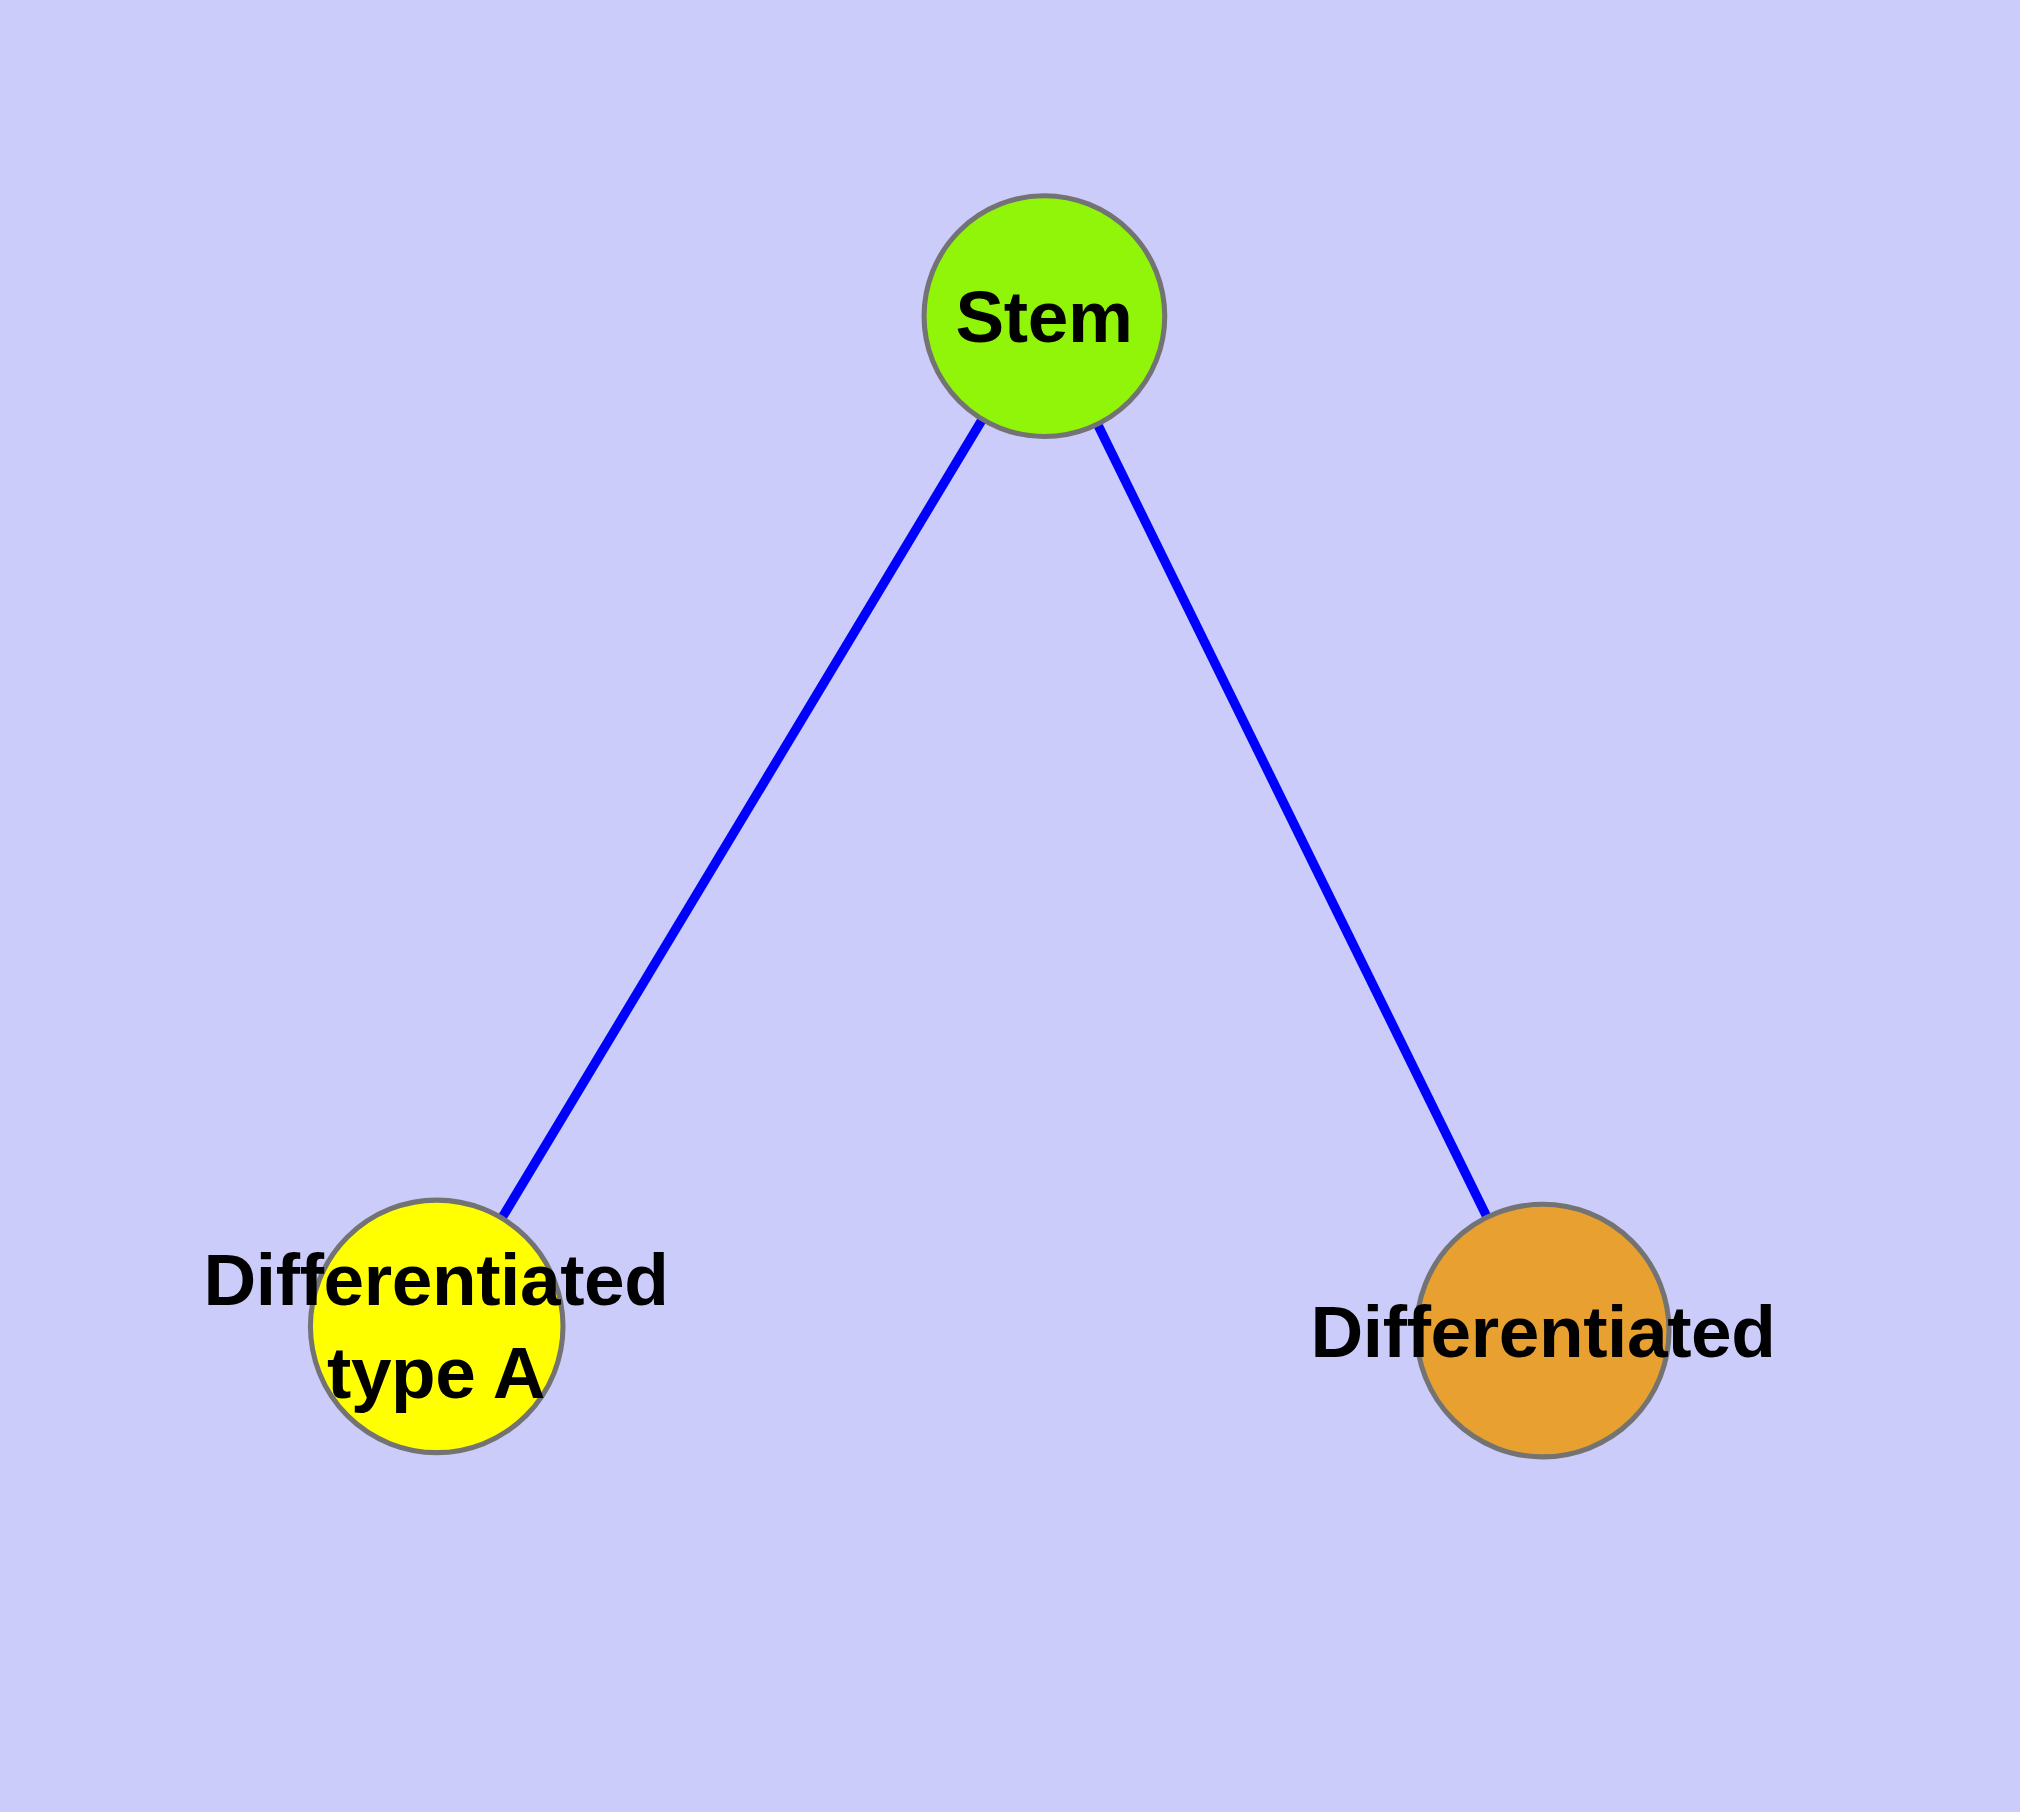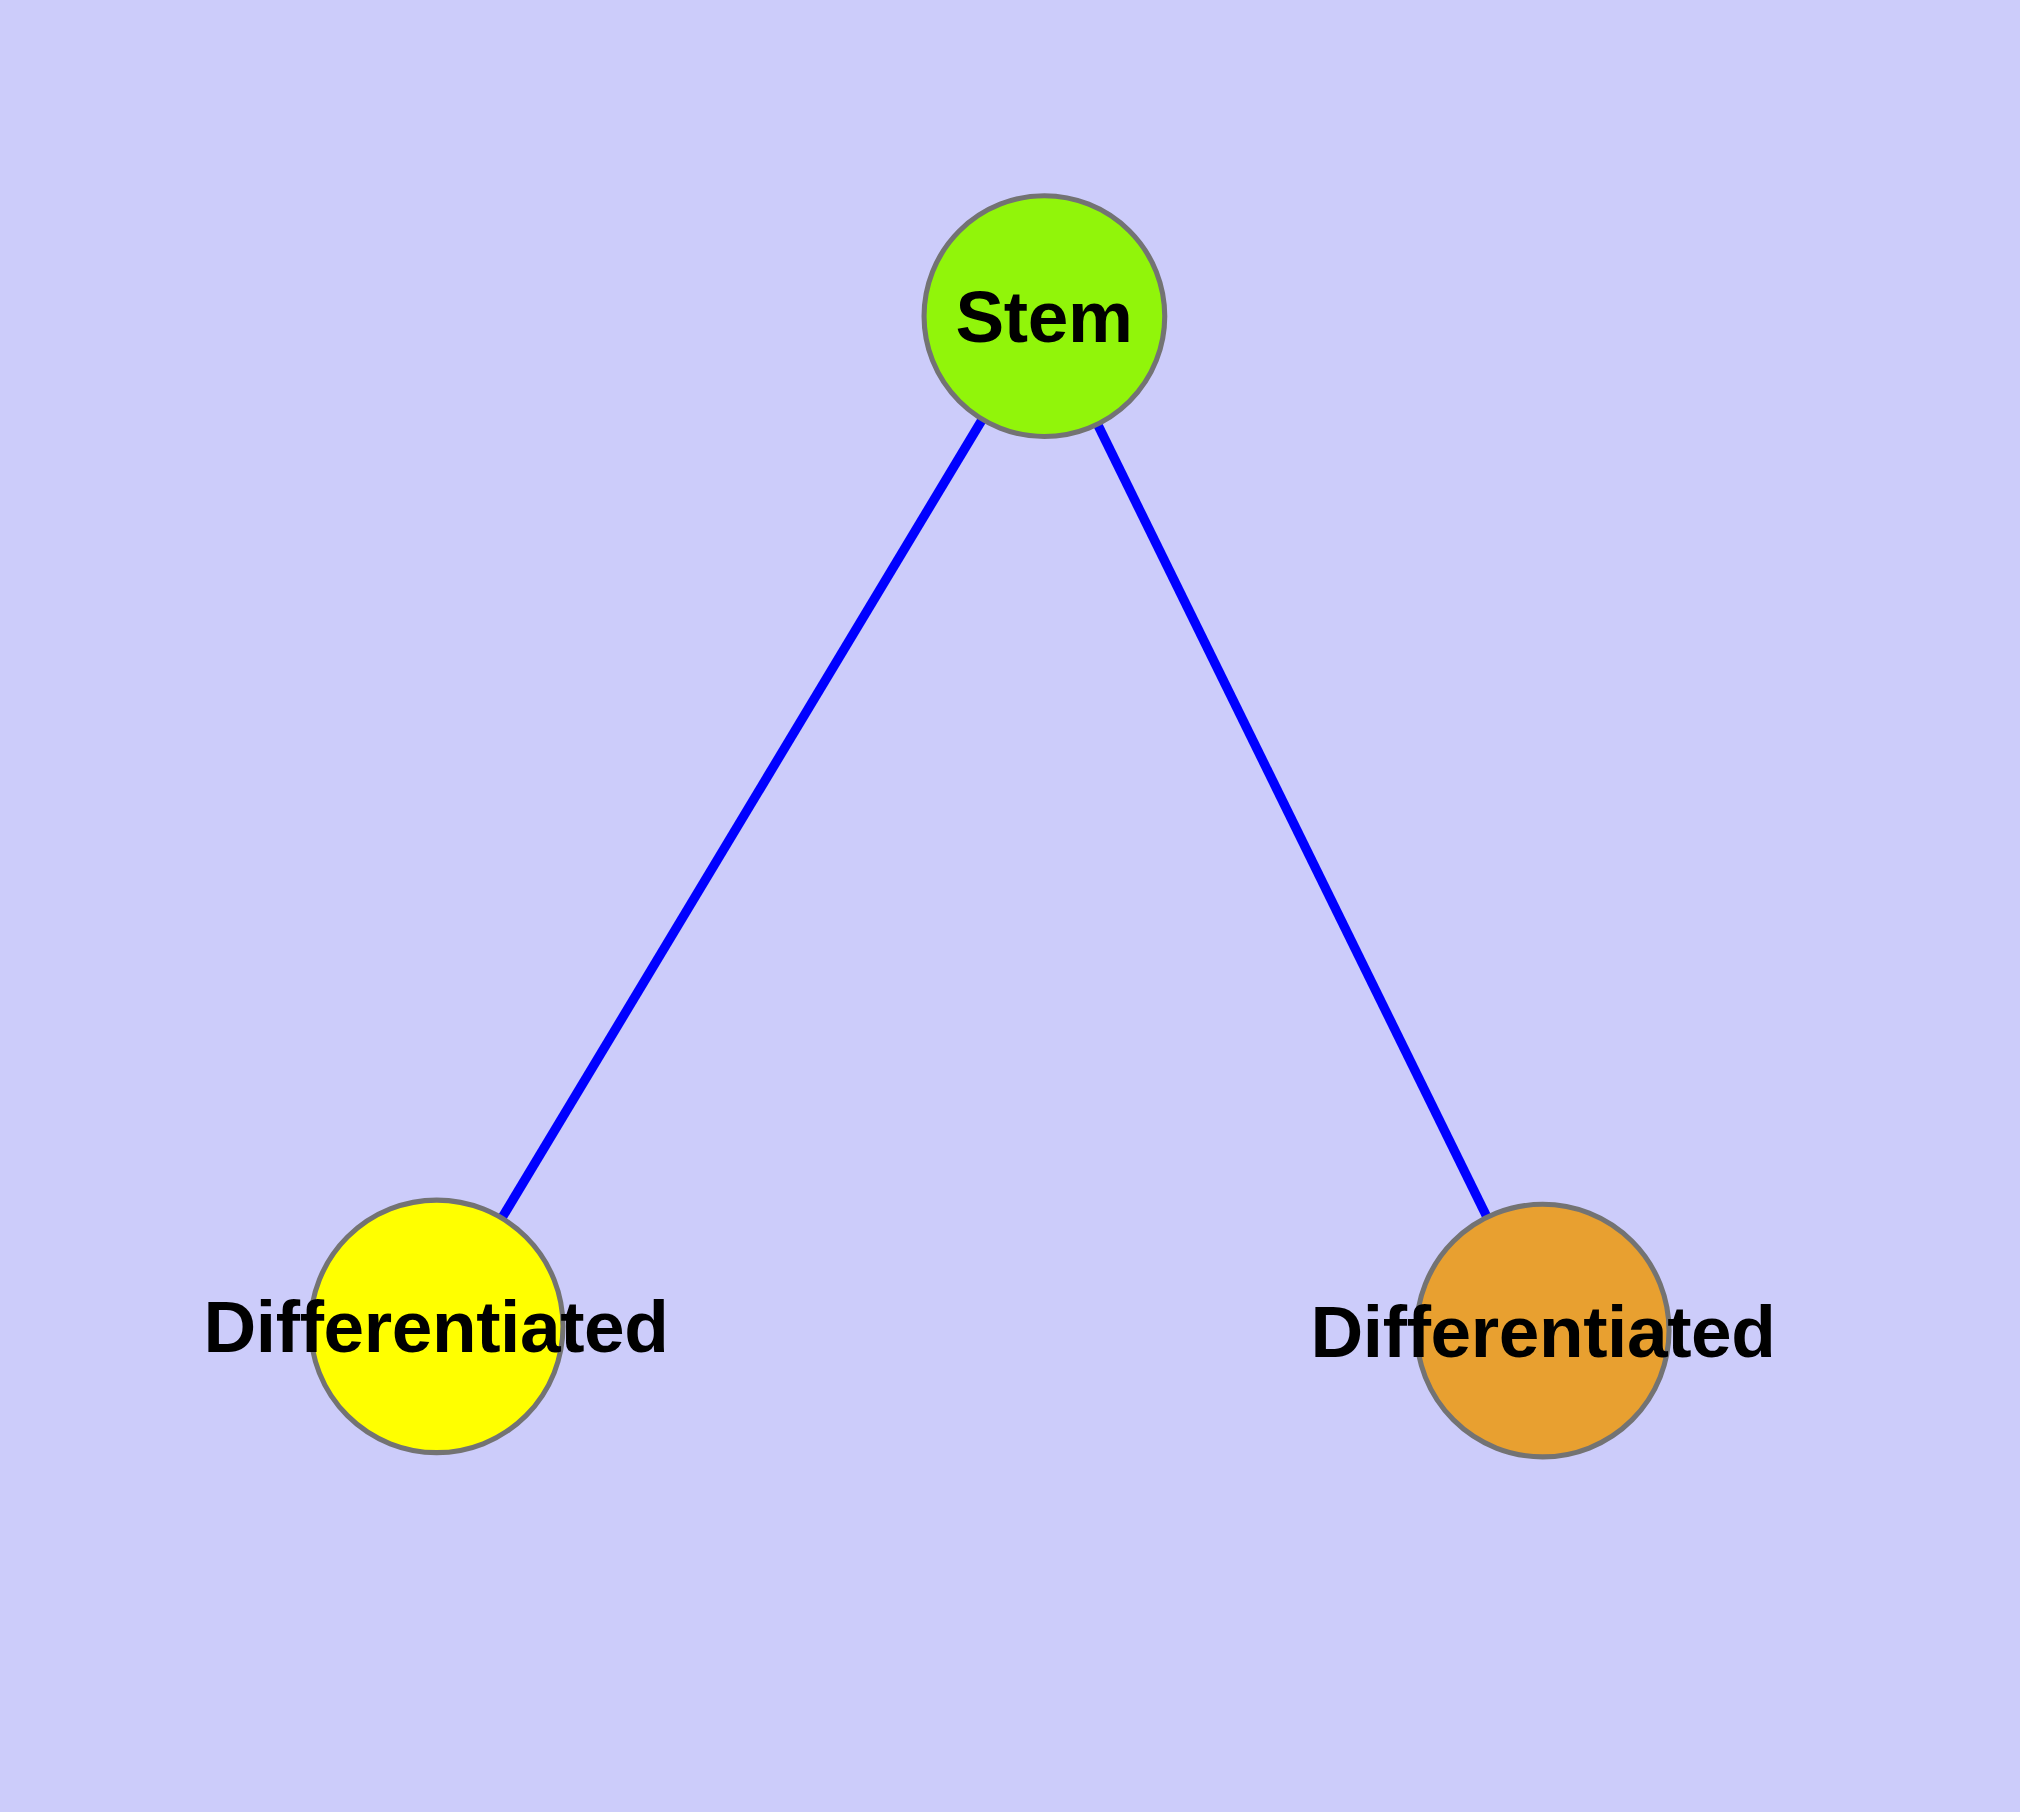--- a/index.html
+++ b/index.html
@@ -49,18 +49,18 @@
       </g>
     <g id="node-layer">
         <circle cx="1232" cy="373" r="142" fill="#91f50a" stroke="#737373" stroke-width="6"></circle>
         <circle cx="515" cy="1565" r="149" fill="#ffff00" stroke="#737373" stroke-width="6"></circle>
         <circle cx="1820" cy="1570" r="149" fill="#e8a030" stroke="#737373" stroke-width="6"></circle>
       </g>
   </svg>
 
   <div id="label-layer">
       <div class="node-label" style="left: 1044px; top: 316px; color: rgb(0, 0, 0);"><div>Stem</div></div>
-      <div class="node-label" style="left: 436px; top: 1326px; color: rgb(0, 0, 0);"><div>Differentiated</div></div>
+      <div class="node-label" style="left: 436px; top: 1326px; color: rgb(0, 0, 0);"><div>Differentiated</div><div>type A</div></div>
       <div class="node-label" style="left: 1543px; top: 1331px; color: rgb(0, 0, 0);"><div>Differentiated</div></div>
     </div>
 
 </div>
 
 
 </body></html>

